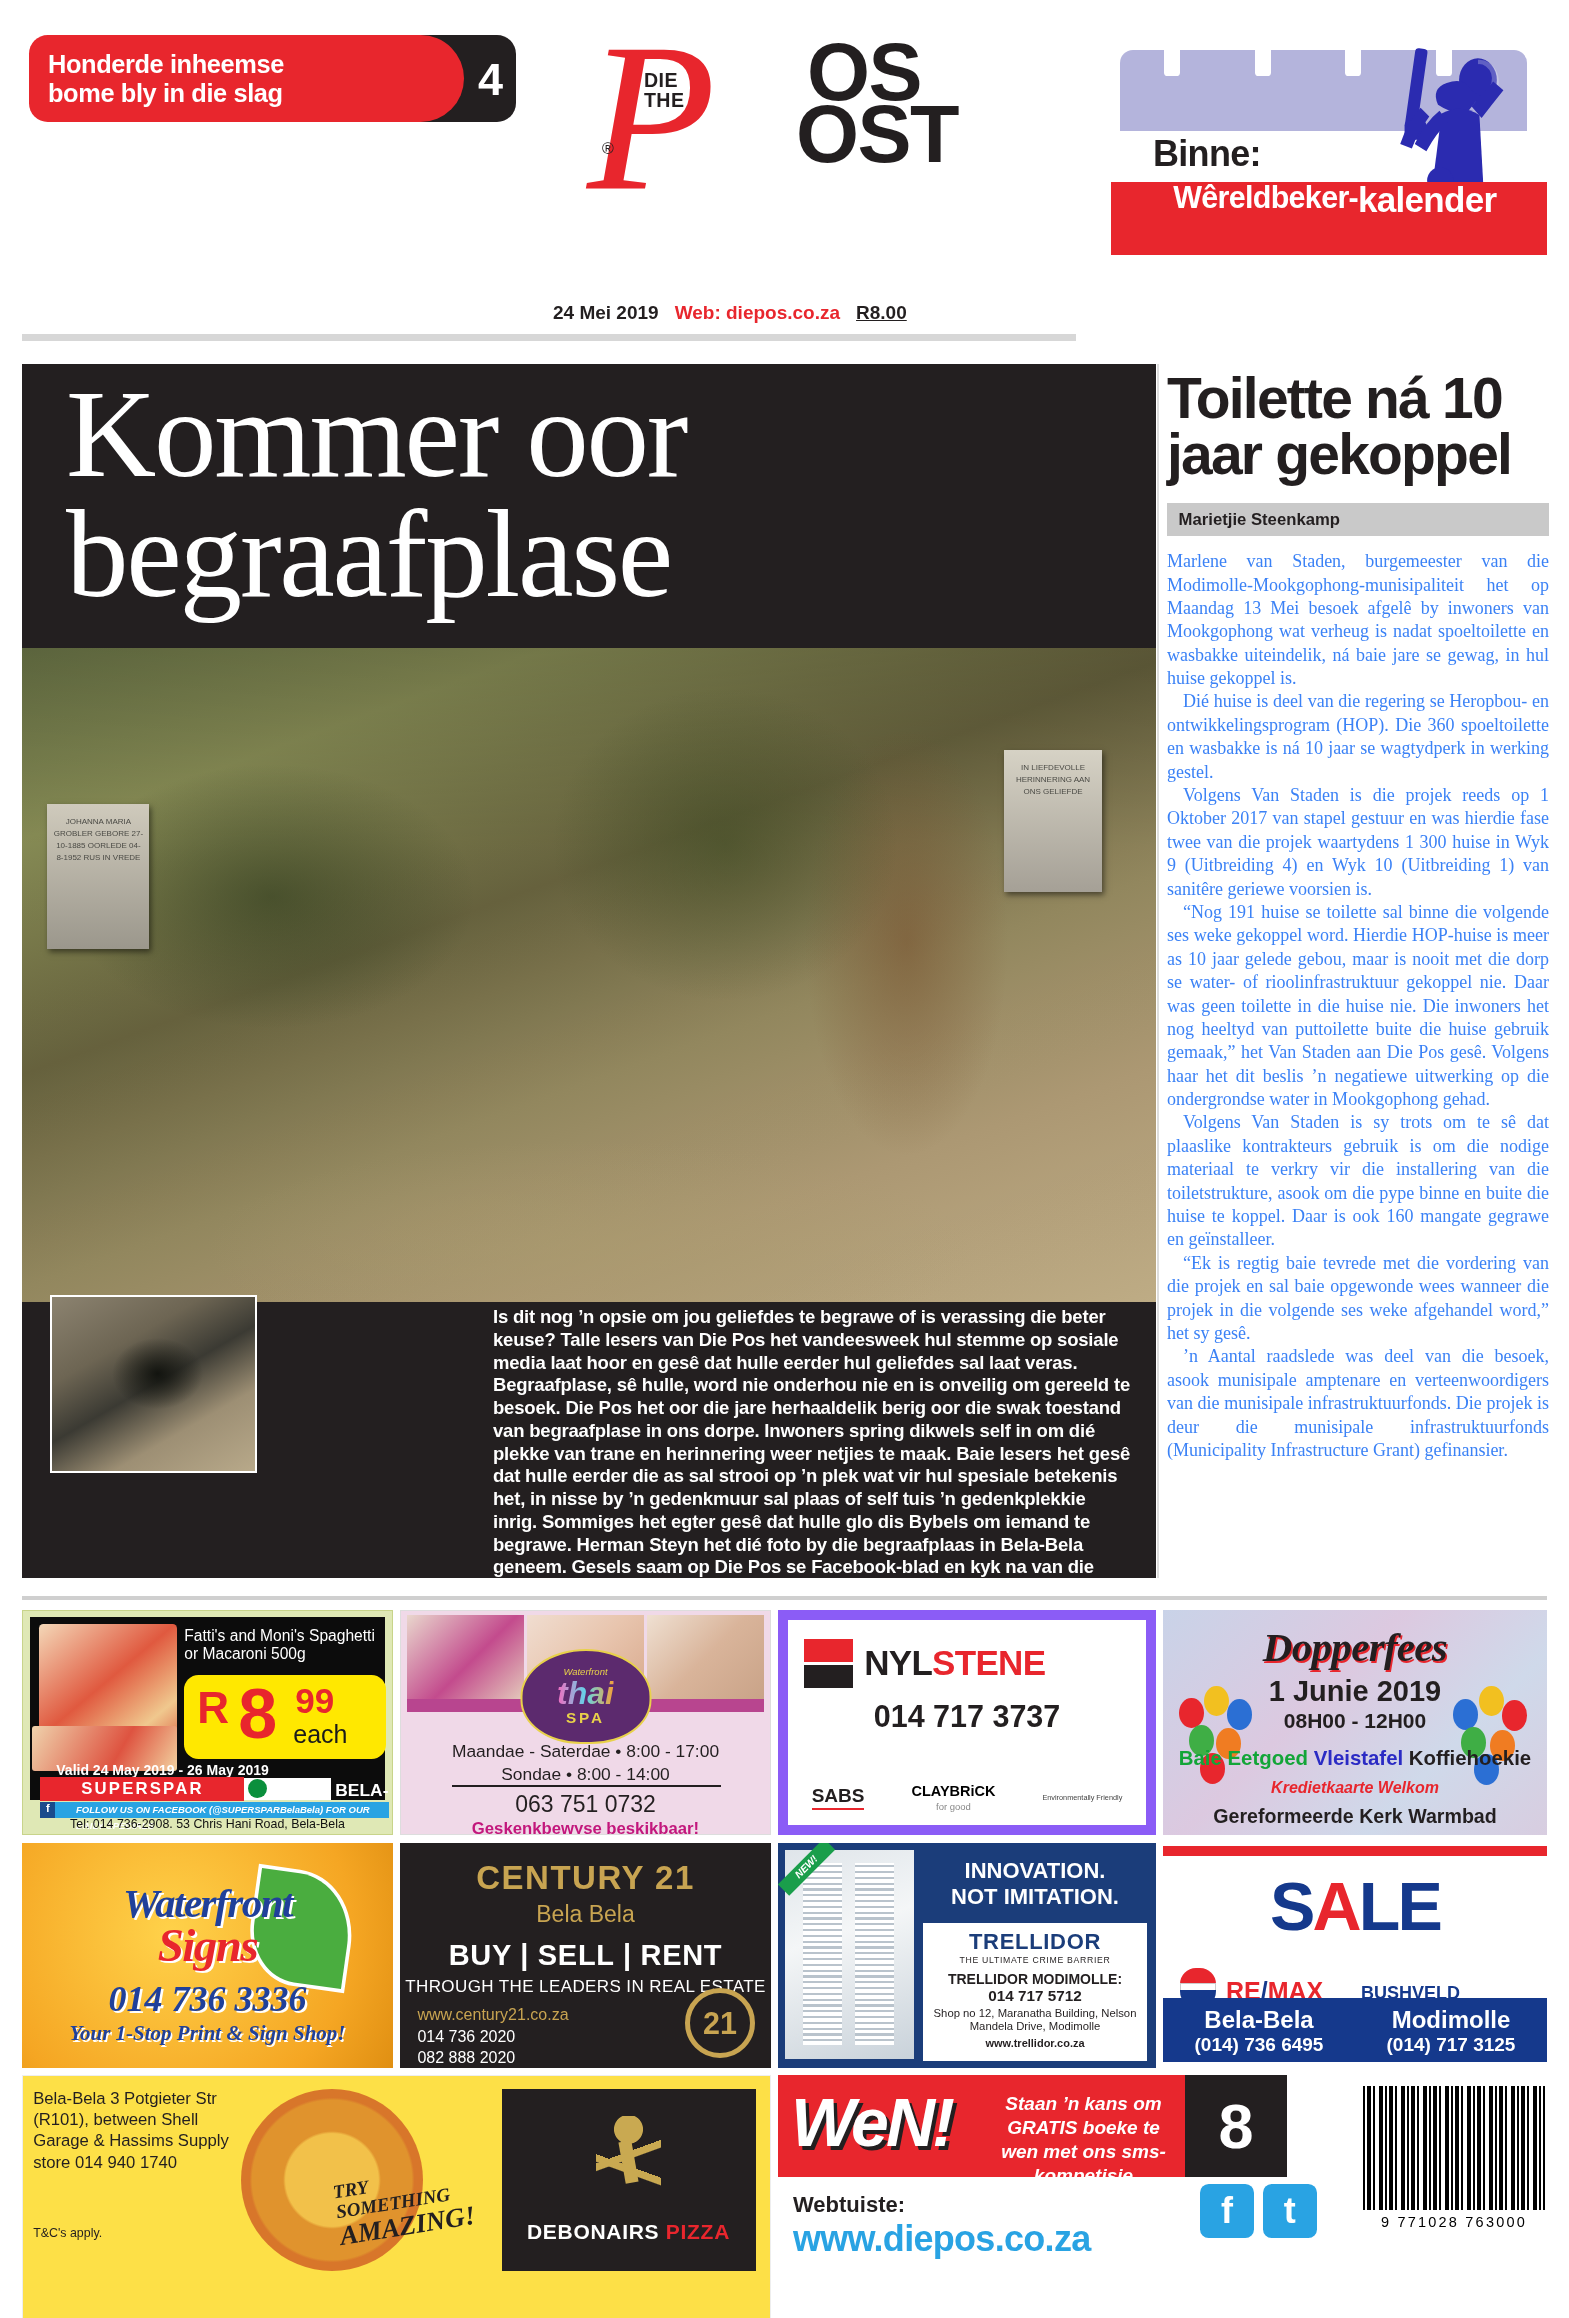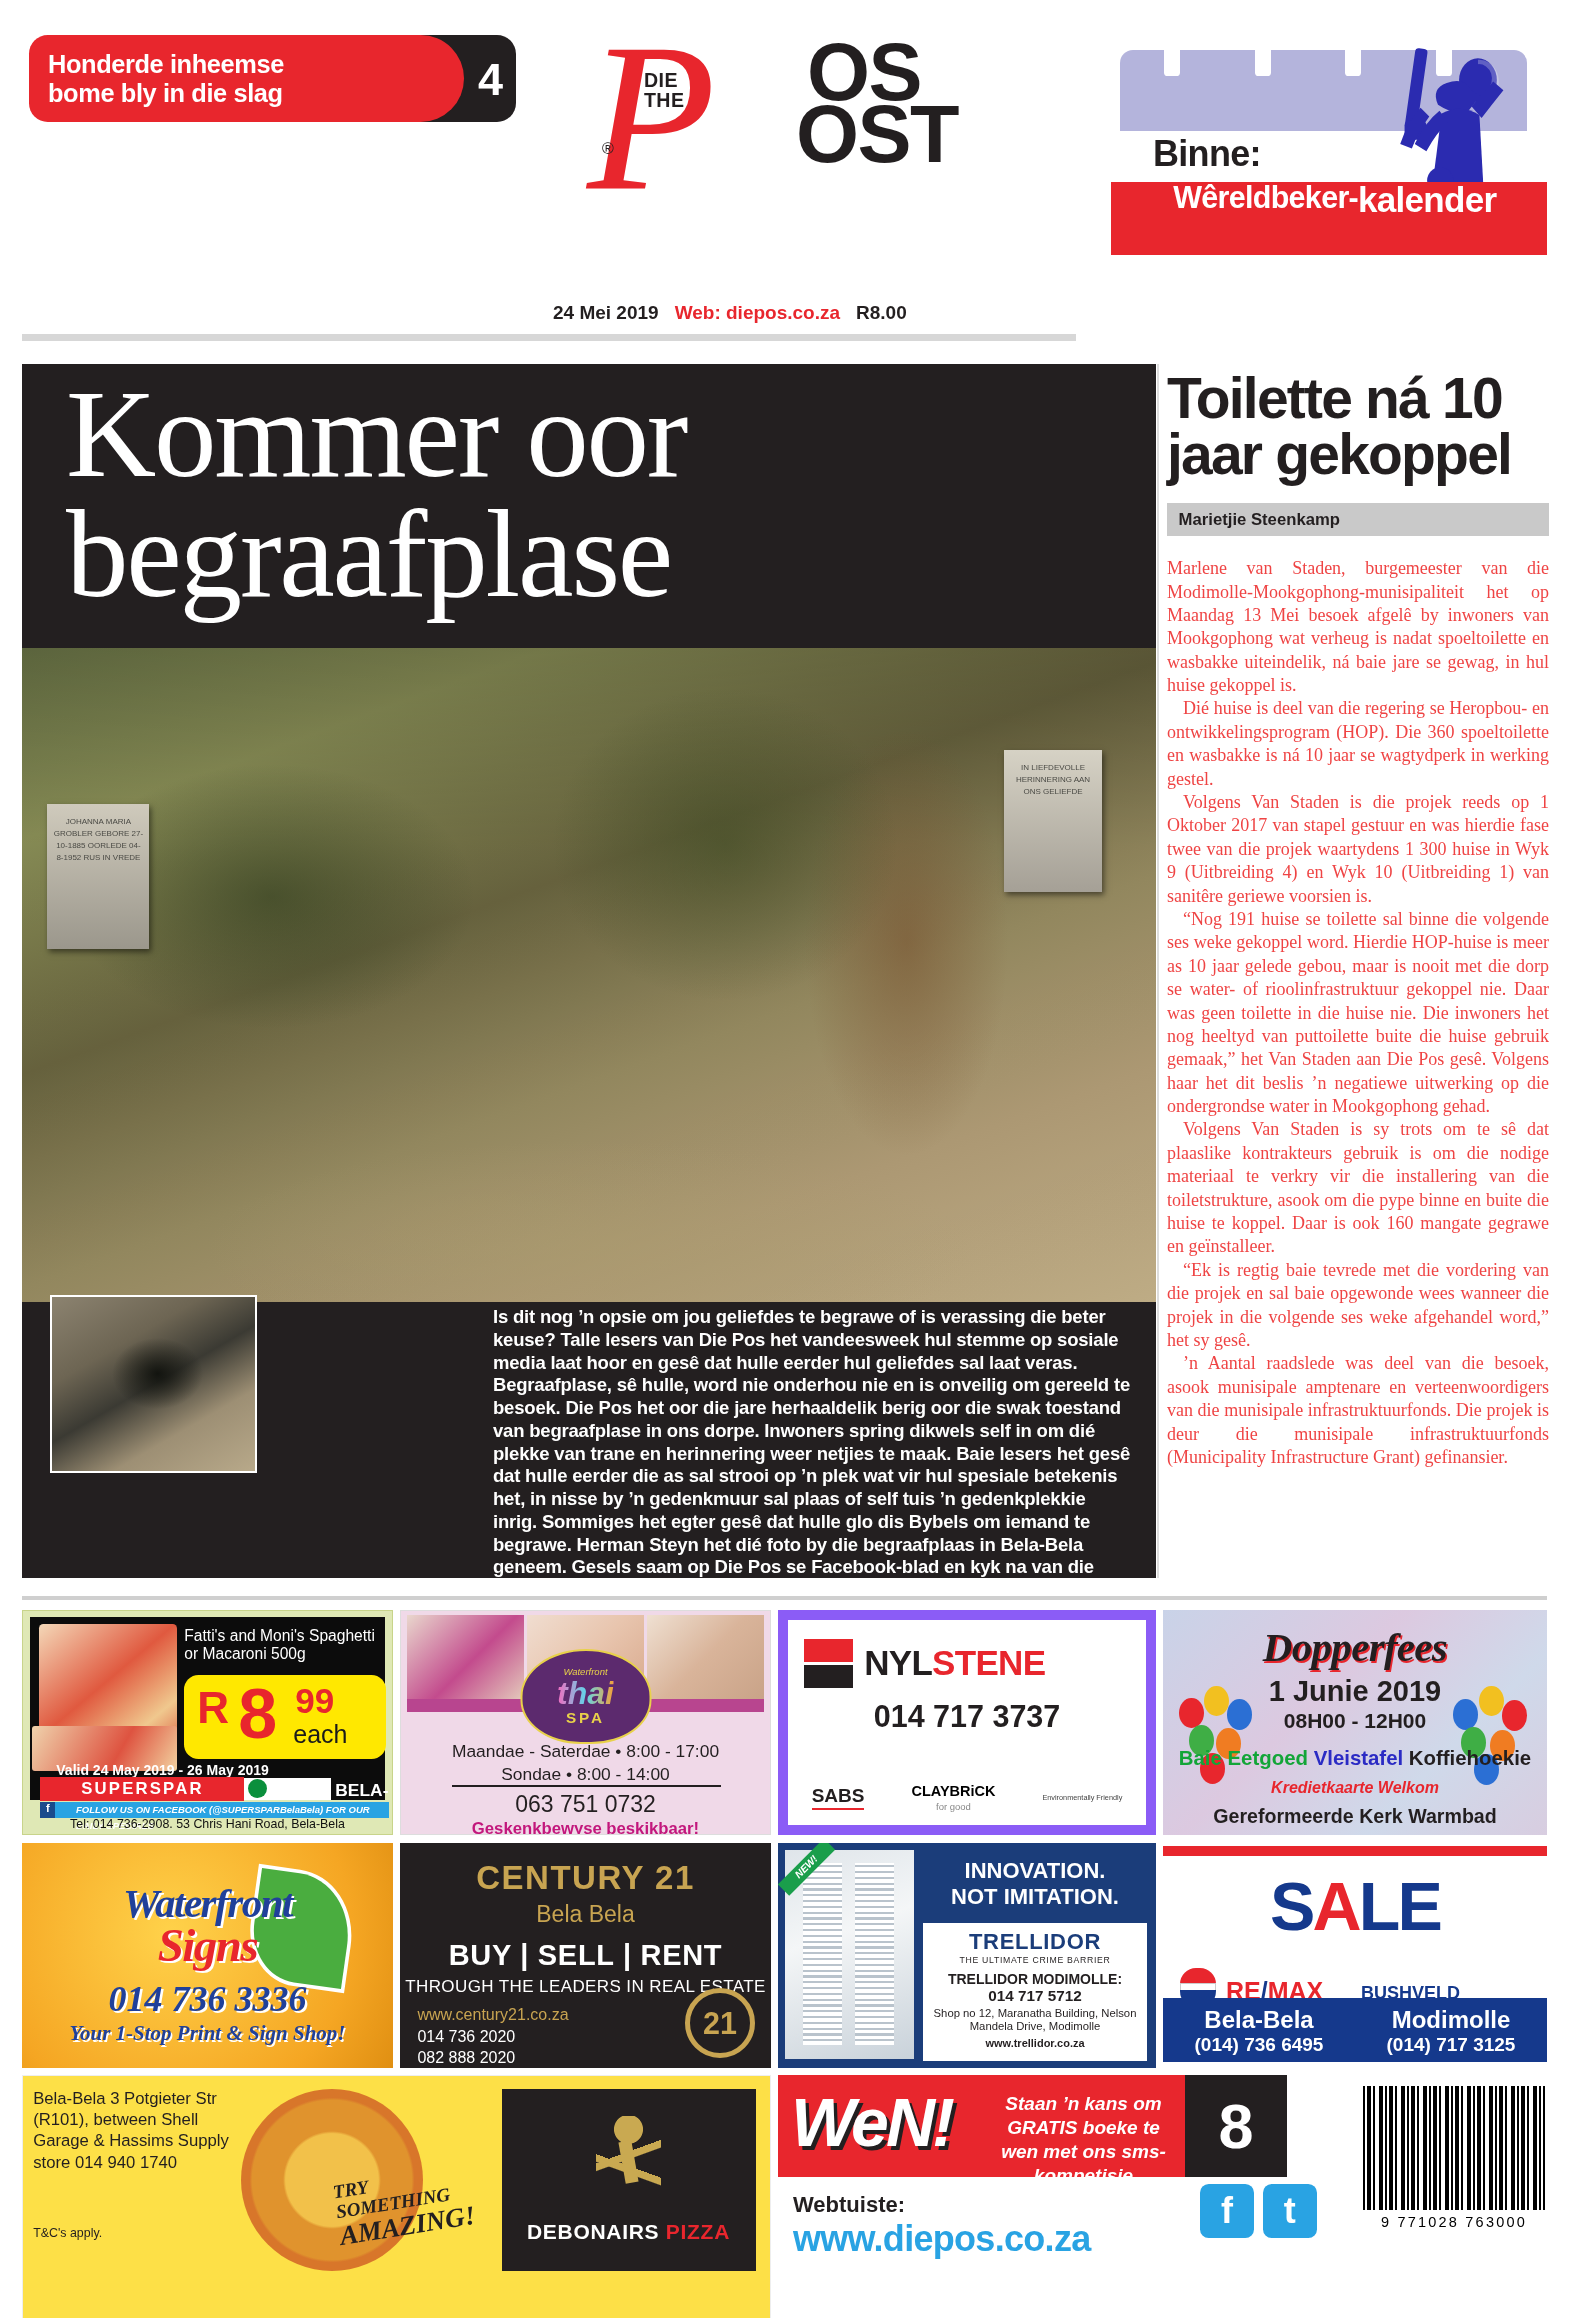--- a/index.html
+++ b/index.html
@@ -60,21 +60,21 @@
     font-size:16px; color:#231f20;
   }
 
   
   .datebar {
     position:absolute; left:553px; top:302px; width:523px;
     display:flex; align-items:center; gap:16px; font-size:19px; font-weight:bold;
   }
   .datebar .d-date { color:#231f20; }
   .datebar .d-web  { color:#e8262d; }
-  .datebar .d-price{ color:#231f20; }
+  .datebar .d-price{ color:#231f20;text-decoration:underline; }
 
   .grayrule { position:absolute; left:22px; top:334px; width:1054px; height:6.5px; background:#d7d7d7; }
   .grayrule2 { position:absolute; left:22px; top:1596px; width:1525px; height:4.4px; background:#cfcfcf; }
 
   
   .binne { position:absolute; left:1111px; top:22px; width:436px; height:167px; }
   .calendar-top {
     position:absolute; left:8.7px; top:28px; width:407px; height:81px;
     background:#b4b4dc; border-radius:13px 13px 0 0;
   }
@@ -147,22 +147,22 @@
   .rightcol { position:absolute; left:1167px; top:371px; width:382px; }
   .rc-headline {
     font-size:57px; font-weight:bold; color:#231f20;
     line-height:0.98; letter-spacing:-1.8px;
   }
   .byline {
     margin-top:20.4px; background:#c9c9c9; padding:6.5px 11.6px;
     font-size:16.7px; font-weight:bold; color:#231f20;
   }
   .rc-body {
-    margin-top:21px; font-family:"Liberation Serif", serif;
-    font-size:18px; line-height:1.30; color:#ef4444; text-align:justify;
+    margin-top:14px; font-family:"Liberation Serif", serif;
+    font-size:18px; line-height:1.30; color:#3b82f6; text-align:justify;
   }
   .rc-body p { text-indent:16px; }
   .rc-body p:first-child { text-indent:0; }
   .rc-divider { position:absolute; left:1157px; top:364px; width:2.2px; height:1214px; background:#ddd; }
 
   
   .ads { position:absolute; left:22px; top:1610px; width:1525px; height:691px; }
   .ad { position:absolute; overflow:hidden; }
 
   

